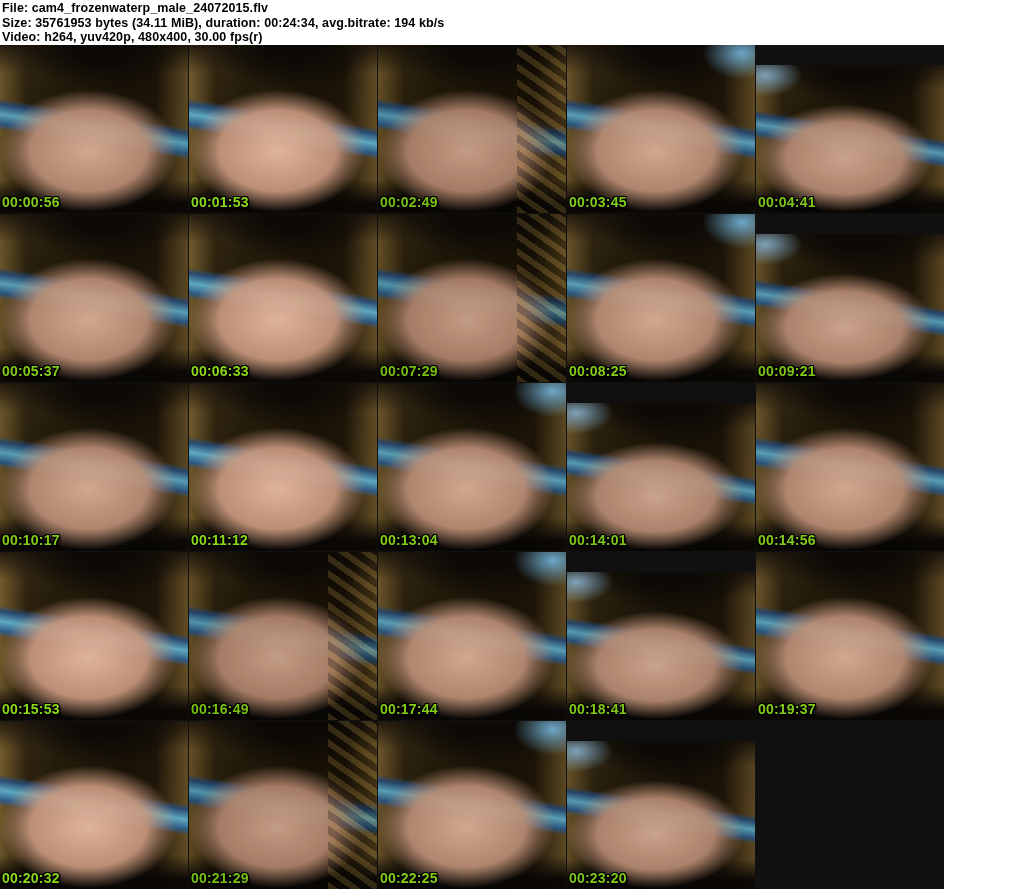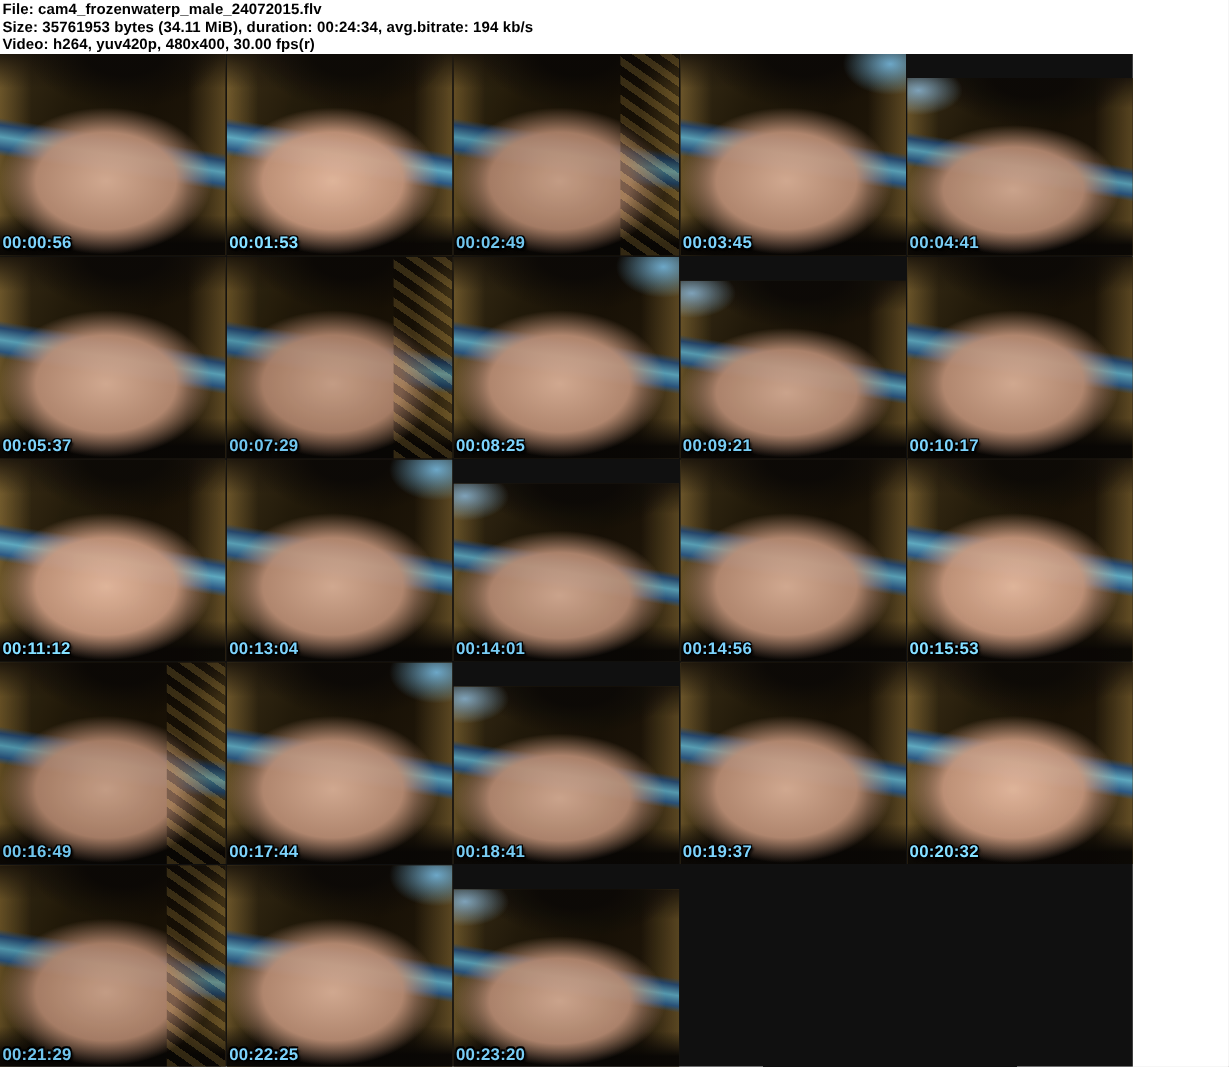--- a/index.html
+++ b/index.html
@@ -81,21 +81,21 @@
   }
   .v4::after {
     background: radial-gradient(ellipse 28% 20% at 5% 7%, rgba(152,202,238,0.78) 0%, rgba(152,202,238,0) 70%);
   }
   
   .ts {
     position: absolute;
     left: 2px;
     bottom: 3px;
     z-index: 2;
-    color: #7dd3fc;
+    color: #84cc16;
     font-size: 14px;
     font-weight: bold;
     letter-spacing: 0.2px;
     text-shadow:
       -1px -1px 0 #000,
        1px -1px 0 #000,
       -1px  1px 0 #000,
        1px  1px 0 #000,
        2px  2px 2px rgba(0,0,0,0.9);
   }
@@ -120,20 +120,23 @@
         <span class="ts">00:02:49</span>
       </div>
       <div class="thumb v3">
         <span class="ts">00:03:45</span>
       </div>
       <div class="thumb v4">
         <span class="ts">00:04:41</span>
       </div>
       <div class="thumb v0">
         <span class="ts">00:05:37</span>
+      </div>
+      <div class="thumb v1">
+        <span class="ts">00:06:33</span>
       </div>
       <div class="thumb v2">
         <span class="ts">00:07:29</span>
       </div>
       <div class="thumb v3">
         <span class="ts">00:08:25</span>
       </div>
       <div class="thumb v4">
         <span class="ts">00:09:21</span>
       </div>

